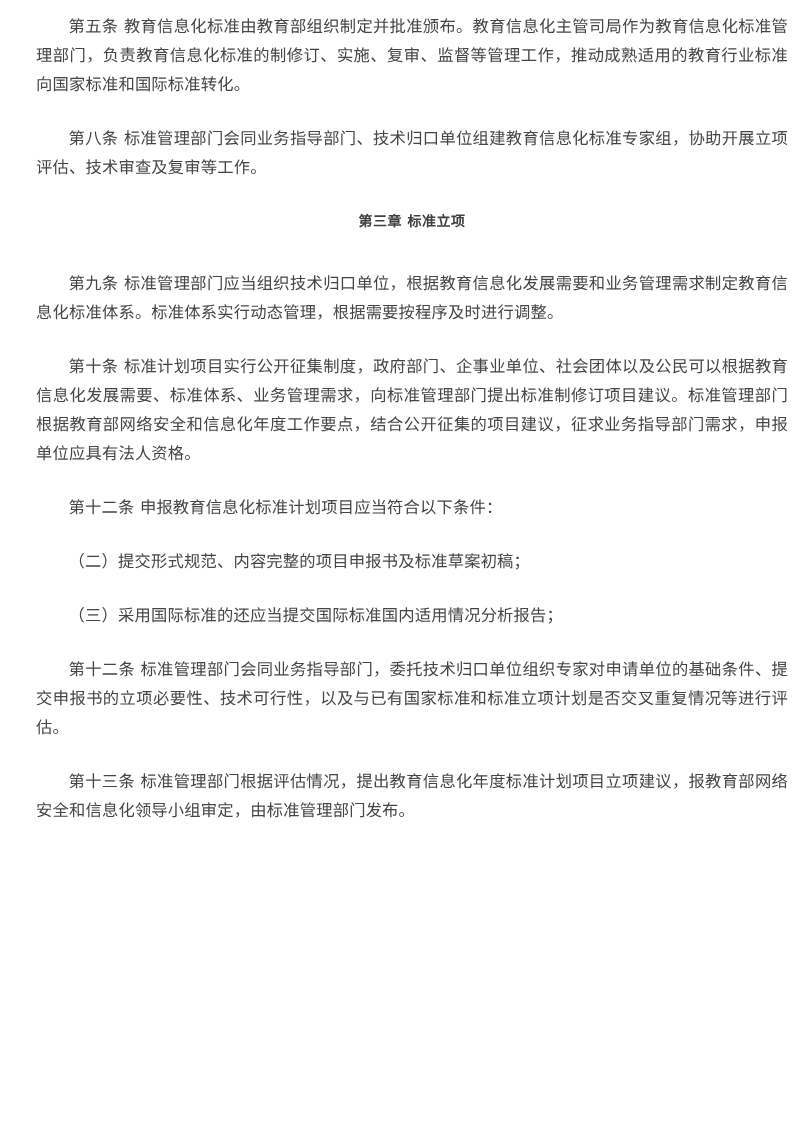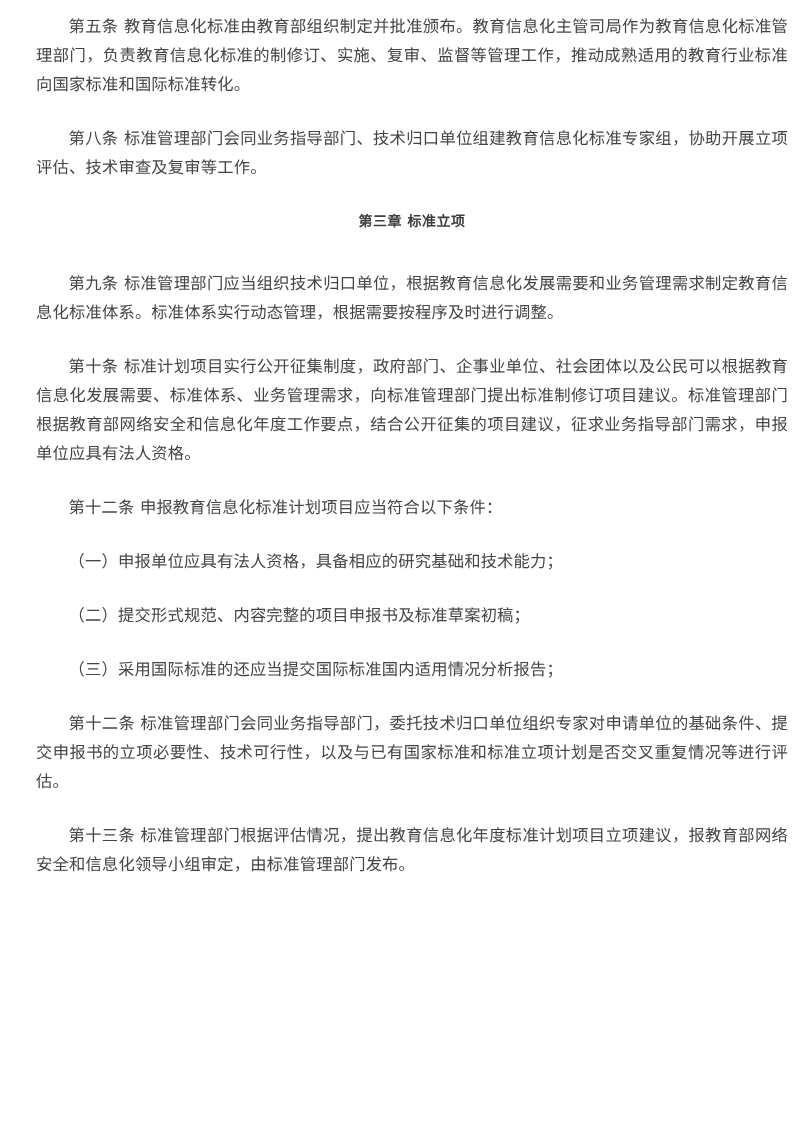--- a/index.html
+++ b/index.html
@@ -54,21 +54,20 @@
     <p class="para">第八条 标准管理部门会同业务指导部门、技术归口单位组建教育信息化标准专家组，协助开展立项评估、技术审查及复审等工作。</p>
 
     <h2 class="para chapter-heading">第三章 标准立项</h2>
 
     <p class="para">第九条 标准管理部门应当组织技术归口单位，根据教育信息化发展需要和业务管理需求制定教育信息化标准体系。标准体系实行动态管理，根据需要按程序及时进行调整。</p>
 
     <p class="para">第十条 标准计划项目实行公开征集制度，政府部门、企事业单位、社会团体以及公民可以根据教育信息化发展需要、标准体系、业务管理需求，向标准管理部门提出标准制修订项目建议。标准管理部门根据教育部网络安全和信息化年度工作要点，结合公开征集的项目建议，征求业务指导部门需求，申报单位应具有法人资格。</p>
 
     <p class="para">第十二条 申报教育信息化标准计划项目应当符合以下条件：</p>
 
-    <p class="para">（一）申报单位应具有法人资格，具备相应的研究基础和技术能力；</p>
 
     <p class="para">（二）提交形式规范、内容完整的项目申报书及标准草案初稿；</p>
 
     <p class="para">（三）采用国际标准的还应当提交国际标准国内适用情况分析报告；</p>
 
 
     <p class="para">第十二条 标准管理部门会同业务指导部门，委托技术归口单位组织专家对申请单位的基础条件、提交申报书的立项必要性、技术可行性，以及与已有国家标准和标准立项计划是否交叉重复情况等进行评估。</p>
 
     <p class="para">第十三条 标准管理部门根据评估情况，提出教育信息化年度标准计划项目立项建议，报教育部网络安全和信息化领导小组审定，由标准管理部门发布。</p>
 

